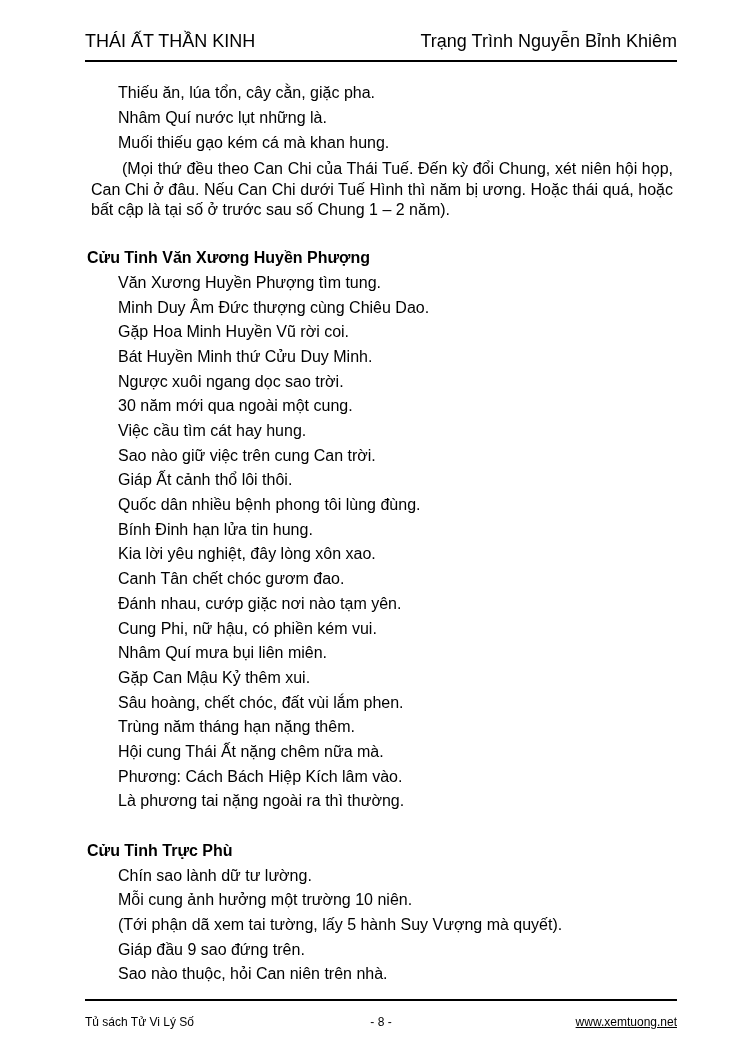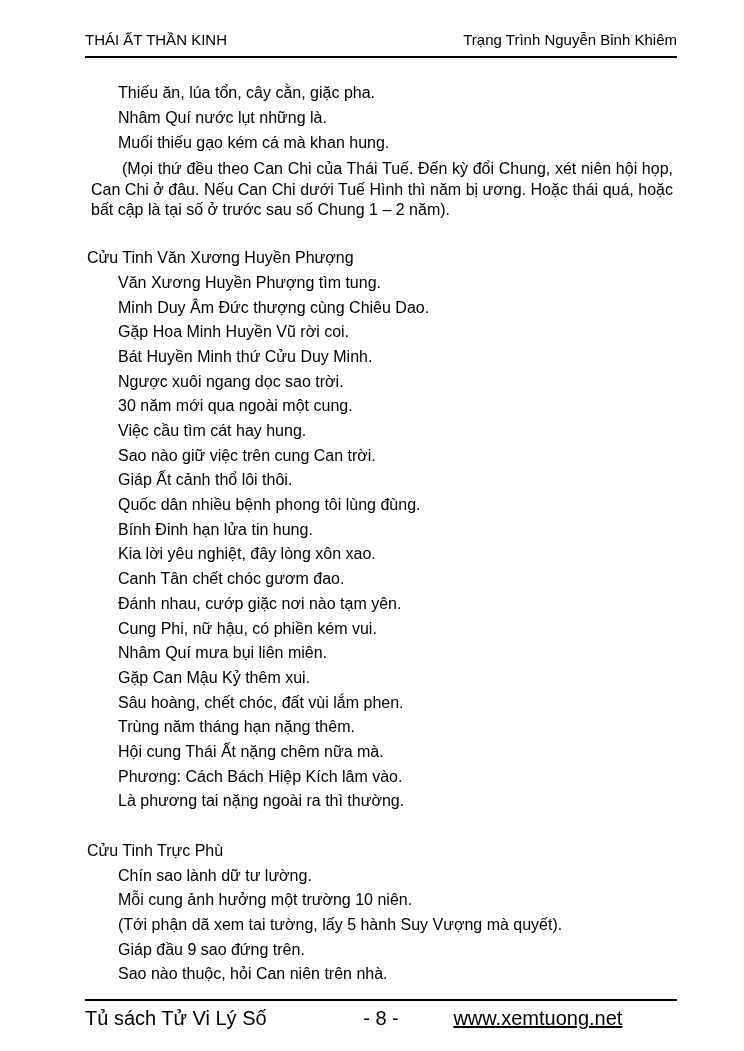--- a/index.html
+++ b/index.html
@@ -18,21 +18,21 @@
   }
   
   .header {
     position: absolute;
     top: 31px;
     left: 85px;
     width: 592px;
     display: flex;
     justify-content: space-between;
     align-items: flex-end;
-    font-size: 15px;
+    font-size: 18px;
     padding-bottom: 8px;
     border-bottom: 2.5px solid #000000;
   }
   
   .body {
     position: absolute;
     top: 81px;
     left: 87px;
     width: 590px;
     font-size: 16px;
@@ -41,45 +41,45 @@
     height: 24.7px;
     display: flex;
     align-items: center;
     padding-left: 31px;
     white-space: nowrap;
   }
   .heading {
     height: 24.7px;
     display: flex;
     align-items: center;
-    font-weight: normal;
+    font-weight: bold;
     white-space: nowrap;
     margin-top: 25px;
   }
   .paragraph {
     line-height: 20.6px;
     text-align: justify;
     text-indent: 31px;
     margin: 4px;
   }
   
   .footer {
     position: absolute;
     top: 999px;
     left: 85px;
     width: 592px;
     border-top: 2.5px solid #000000;
-    padding-top: 6px;
+    padding-top: 14px;
     display: flex;
     align-items: center;
-    font-size: 20px;
+    font-size: 12px;
   }
   .footer .f-left  { flex: 1; text-align: left; }
   .footer .f-center{ flex: 0 0 auto; text-align: center; }
-  .footer .f-right { flex: 1; text-align: center; }
+  .footer .f-right { flex: 1; text-align: right; }
   .link { text-decoration: underline; cursor: pointer; }
 </style>
 </head>
 <body>
 
 <div class="page">
 
   <div class="header">
     <span>THÁI ẤT THẦN KINH</span>
     <span>Trạng Trình Nguyễn Bỉnh Khiêm</span>

